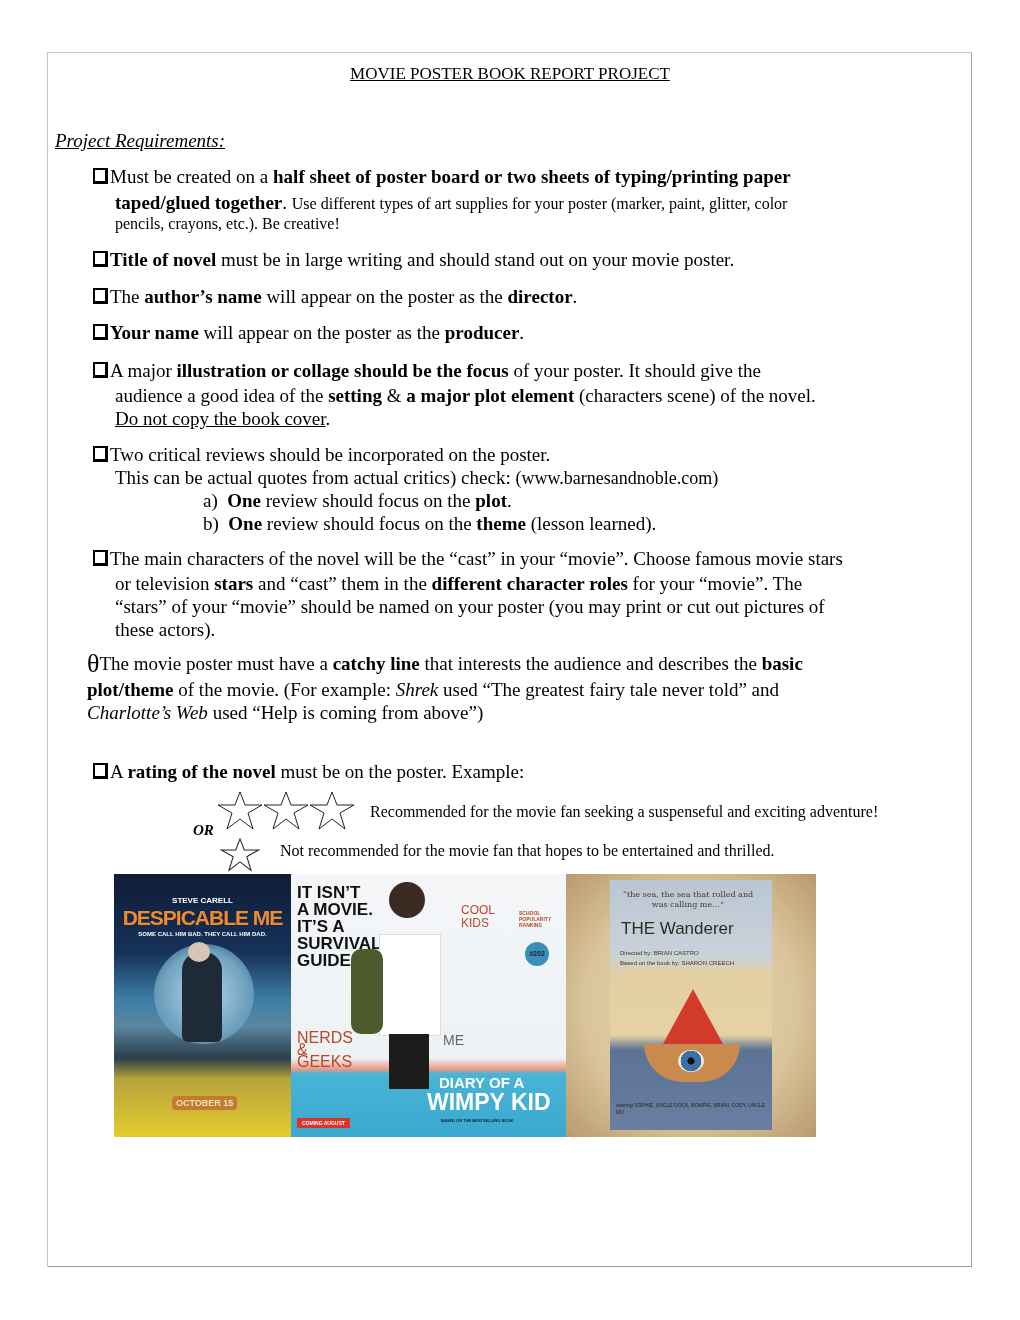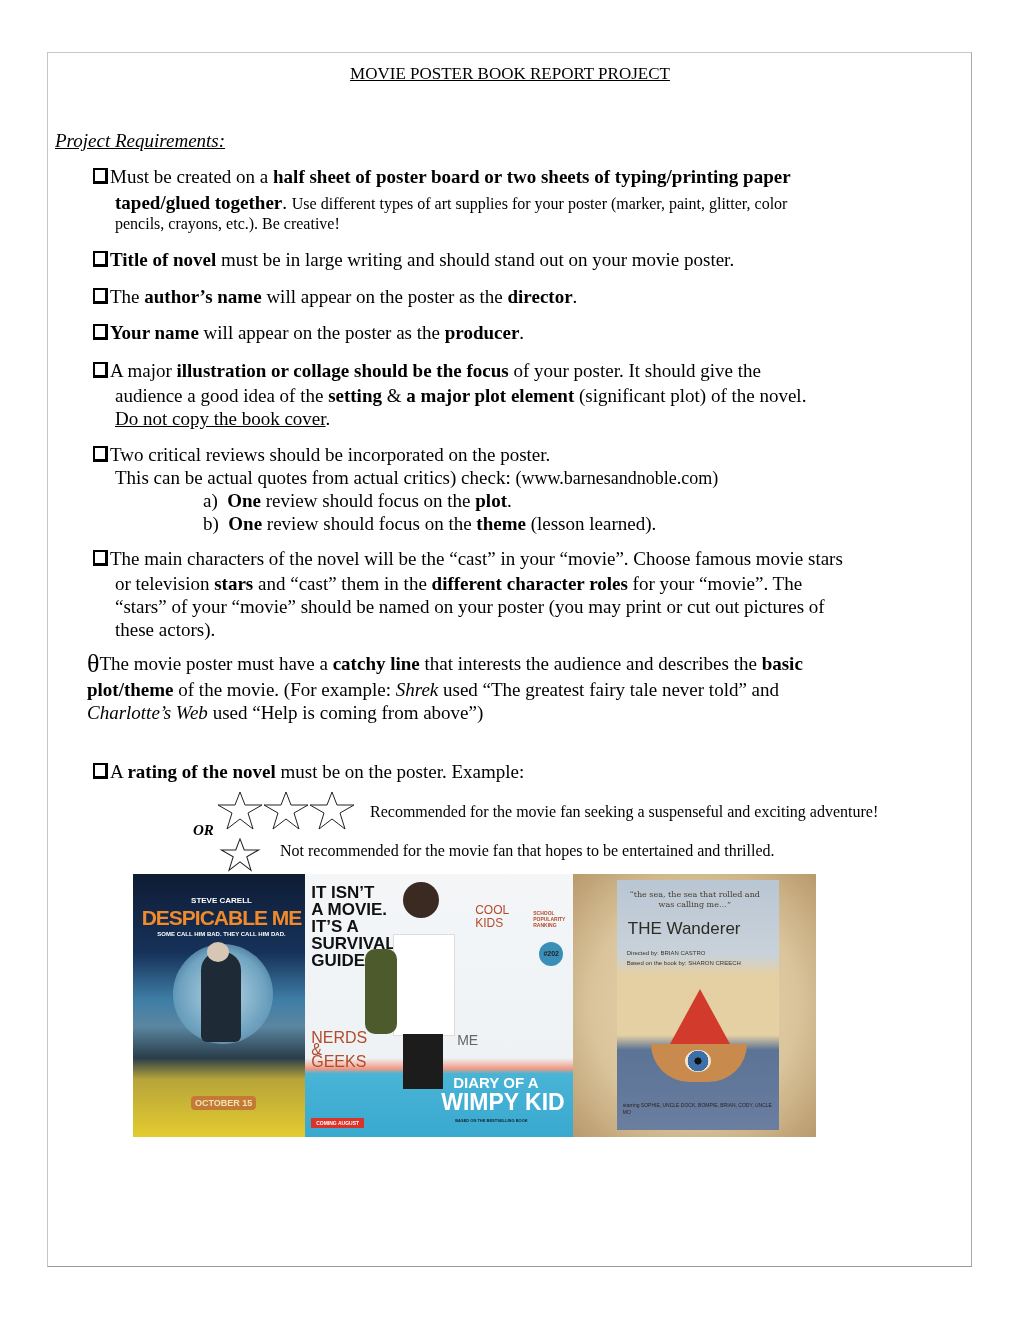--- a/index.html
+++ b/index.html
@@ -14,21 +14,21 @@
   .small { font-size: 16px; }
   .xs { font-size: 18px; }
   b { font-weight: bold; }
   .box { display: inline-block; width: 15px; height: 16px; border: 2px solid #000; border-right-width: 3px; border-bottom-width: 3px;
          box-sizing: border-box; margin-right: 2px; vertical-align: -1px; background: #fff; }
   .theta { font-size: 26px; line-height: 20px; vertical-align: -2px; }
   .u { text-decoration: underline; }
   .stars svg { display: block; }
   .posters { position: absolute; left: 114px; top: 874px; width: 702px; height: 263px; display: flex; }
   .poster { position: relative; height: 263px; overflow: hidden; }
-  .p1 { width: 177px; background: linear-gradient(180deg, #0f1c35 0%, #16325a 30%, #3f7ea6 48%, #5a86a0 58%, #2a3d4a 70%, #b7a43a 78%, #e3cc2f 100%); margin-left: 19px; }
+  .p1 { width: 177px; background: linear-gradient(180deg, #0f1c35 0%, #16325a 30%, #3f7ea6 48%, #5a86a0 58%, #2a3d4a 70%, #b7a43a 78%, #e3cc2f 100%); }
   .p2 { width: 275px; background: linear-gradient(180deg, #f4f6f8 0%, #eef2f5 70%, #f29a85 74%, #48b4d6 76%, #3aa9cf 100%); }
   .p3 { width: 250px; background: radial-gradient(ellipse at center, #e8d6ad 0%, #dac49b 60%, #b89a6c 100%); }
   .ptext { position: absolute; font-family: "Liberation Sans", "DejaVu Sans", sans-serif; font-weight: bold; white-space: nowrap; }
 </style>
 </head>
 <body>
 
 <div class="page"></div>
 
 <div class="abs title">MOVIE POSTER BOOK REPORT PROJECT</div>
@@ -51,21 +51,21 @@
 </div>
 
 <div class="abs line" style="left:93px; top:321px;">
   <span class="box"></span><b>Your name</b><span> will appear on the poster as the </span><b>producer</b><span>.</span>
 </div>
 
 <div class="abs line" style="left:93px; top:359px;">
   <span class="box"></span><span>A major </span><b>illustration or collage should be the focus</b><span> of your poster.  It should give the</span>
 </div>
 <div class="abs line" style="left:115px; top:384px;">
-  <span>audience a good idea of the </span><b>setting</b><span> &amp; </span><b>a major plot element</b><span> (significant plot) of the novel.</span>
+  <span>audience a good idea of the </span><b>setting</b><span> &amp; </span><b>a major plot element</b><span> (characters scene) of the novel.</span>
 </div>
 <div class="abs line" style="left:115px; top:407px;">
   <span class="u">Do not copy the book cover</span><span>.</span>
 </div>
 
 <div class="abs line" style="left:93px; top:443px;">
   <span class="box"></span><span>Two critical reviews should be incorporated on the poster.</span>
 </div>
 <div class="abs line" style="left:115px; top:466px;">
   <span>This can be actual quotes from actual critics) check: </span><span class="xs">(www.barnesandnoble.com)</span>

